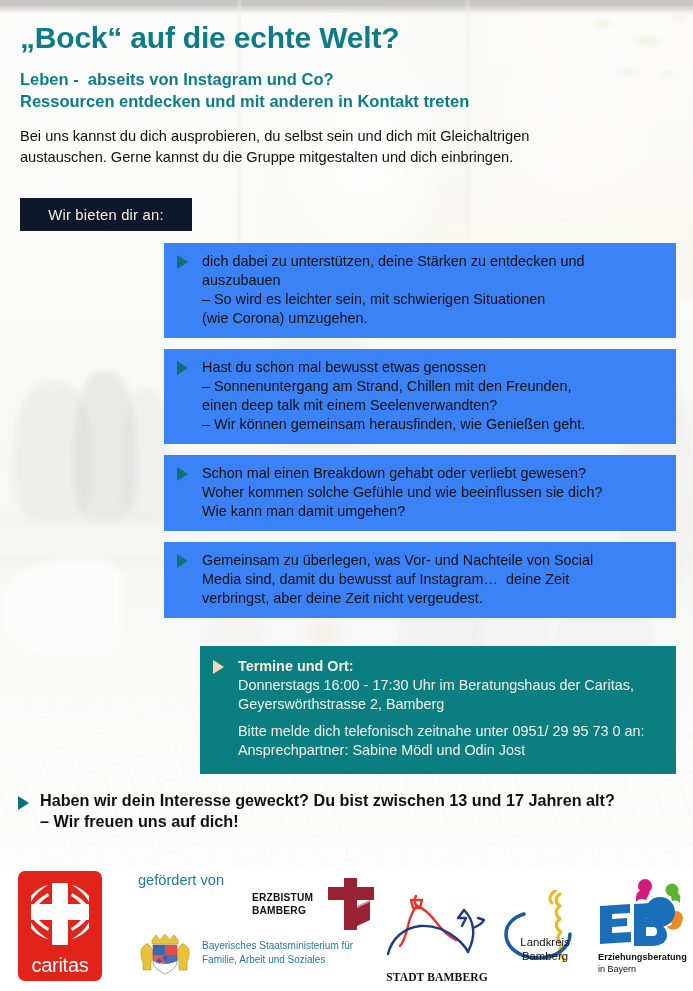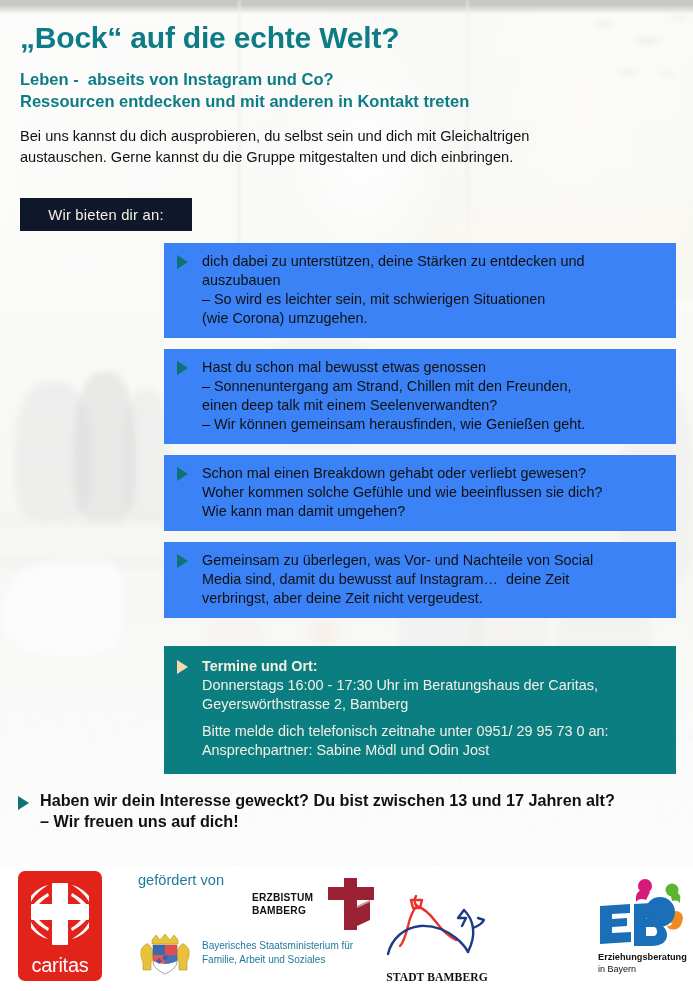--- a/index.html
+++ b/index.html
@@ -207,20 +207,21 @@
     margin-bottom: 11px;
     color: #111111;
     font-size: 14.4px;
     line-height: 1.32;
   }
   .box.dark {
     background: #0b7e82;
     color: #f4f1e4;
     padding: 11px 12px 14px 38px;
     margin-top: 28px;
+    margin-left: 36px;
   }
 
   .tri {
     position: absolute;
     left: 13px;
     top: 12px;
     width: 0; height: 0;
     border-left: 11px solid #0d7276;
     border-top: 7px solid transparent;
     border-bottom: 7px solid transparent;
@@ -548,20 +549,31 @@
 
           <path d="M10 66 C14 50 26 40 42 38 C56 37 68 42 78 50 C84 55 88 60 90 64" stroke="#1b3a85"></path>
           <path d="M86 22 C90 26 94 32 95 40 C96 48 94 56 90 64" stroke="#1b3a85"></path>
           <path d="M86 22 L80 30 L88 30 L84 38" stroke="#1b3a85"></path>
           <path d="M95 40 C100 38 104 36 106 32 L100 30" stroke="#1b3a85"></path>
         </g>
       </svg>
       <div class="stadt-word">STADT BAMBERG</div>
     </div>
 
+    <div class="landkreis">
+      <svg width="100" height="86" viewBox="0 0 100 86">
+        <path d="M62 4 C56 8 58 14 62 16 C56 20 58 26 62 29 C56 33 58 39 63 42 C58 46 60 52 64 56 C60 60 62 66 66 70" fill="none" stroke="#e8b922" stroke-width="3.2" stroke-linecap="round" stroke-linejoin="round"></path>
+        <path d="M58 0 C52 4 50 10 54 13" fill="none" stroke="#e8b922" stroke-width="3" stroke-linecap="round"></path>
+        <path d="M72 44 C72 58 58 68 40 68 C22 68 8 58 8 44 C8 34 16 27 26 24" fill="none" stroke="#1b5ba0" stroke-width="3.6" stroke-linecap="round"></path>
+      </svg>
+      <div class="landkreis-word">
+        <span class="line">Landkreis</span>
+        <span class="line">Bamberg</span>
+      </div>
+    </div>
 
     <div class="eb-logo">
       <svg width="92" height="76" viewBox="0 0 92 76">
 
         <circle cx="49" cy="10" r="7" fill="#d61a7a"></circle>
         <path d="M40 22 C40 14 48 12 54 16 L50 24 C46 22 42 23 40 26 Z" fill="#d61a7a"></path>
 
         <circle cx="76" cy="14" r="6.5" fill="#5bb531"></circle>
         <path d="M84 24 C86 18 80 14 74 16 L76 25 C79 24 82 24 84 27 Z" fill="#5bb531"></path>
 

